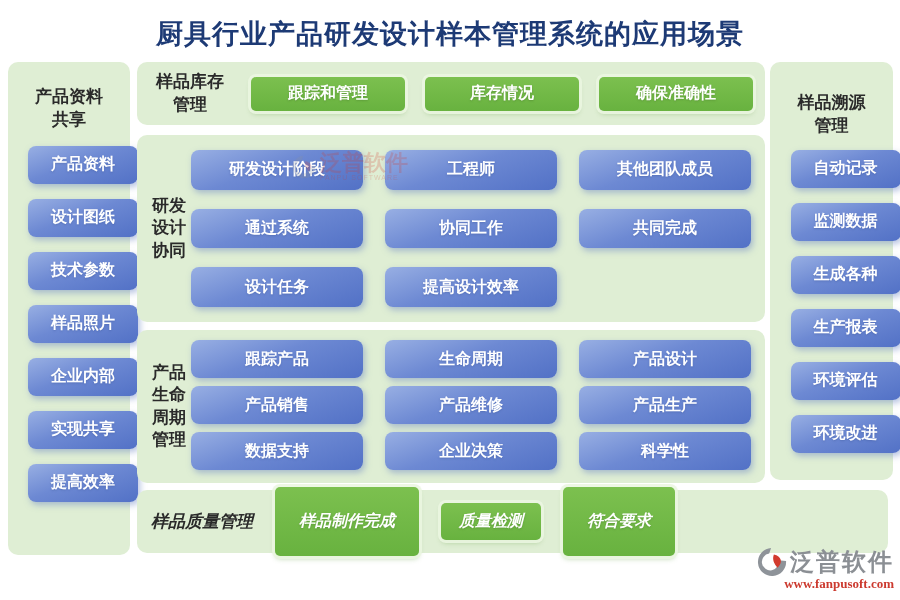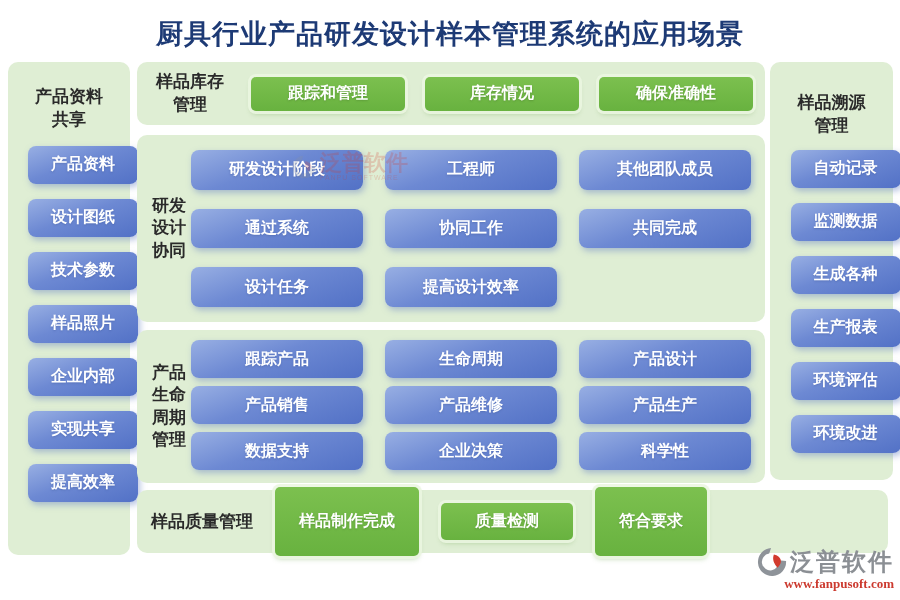--- a/index.html
+++ b/index.html
@@ -40,23 +40,23 @@
   .life-panel{left:137px;top:330px;width:628px;height:153px;}
   .grid-label{width:44px;flex:none;display:flex;align-items:center;justify-content:center;
               font-size:17px;font-weight:bold;color:#2a2a2a;text-align:center;line-height:1.3;}
   .grid-label span{display:block;width:36px;}
   .btn-grid{flex:1;display:grid;grid-template-columns:1fr 1fr 1fr;}
   .mid-panel .btn-grid{gap:19px 22px;padding:15px 0;}
   .life-panel .btn-grid{gap:8px 22px;padding:10px 0 13px;}
   .btn-grid .blue-btn{height:auto;min-height:36px;}
 
   
-  .bottom-strip{left:137px;top:490px;width:751px;height:63px;display:flex;align-items:center;padding:0 14px;gap:22px;}
+  .bottom-strip{left:137px;top:490px;width:751px;height:63px;display:flex;align-items:center;padding:0 14px;gap:22px;font-style:italic;}
   .bottom-label{font-size:17px;font-weight:bold;color:#2a2a2a;white-space:nowrap;flex:none;}
-  .bottom-strip .green-btn{height:37px;padding:0 34px;flex:none;}
+  .bottom-strip .green-btn{height:37px;padding:0 18px;flex:none;}
   .bottom-strip .green-btn.wide{padding:16px 24px;}
 
   
   .watermark{position:absolute;left:292px;top:152px;display:flex;align-items:center;gap:4px;
              opacity:.22;z-index:5;pointer-events:none;flex-direction:row;}
   .watermark .wm-text{color:#d23b2e;font-size:22px;font-weight:bold;line-height:1;}
   .watermark .wm-sub{color:#d23b2e;font-size:7px;letter-spacing:1px;}
 
   
   .logo{position:absolute;right:6px;bottom:8px;display:flex;flex-direction:column;align-items:flex-end;}

